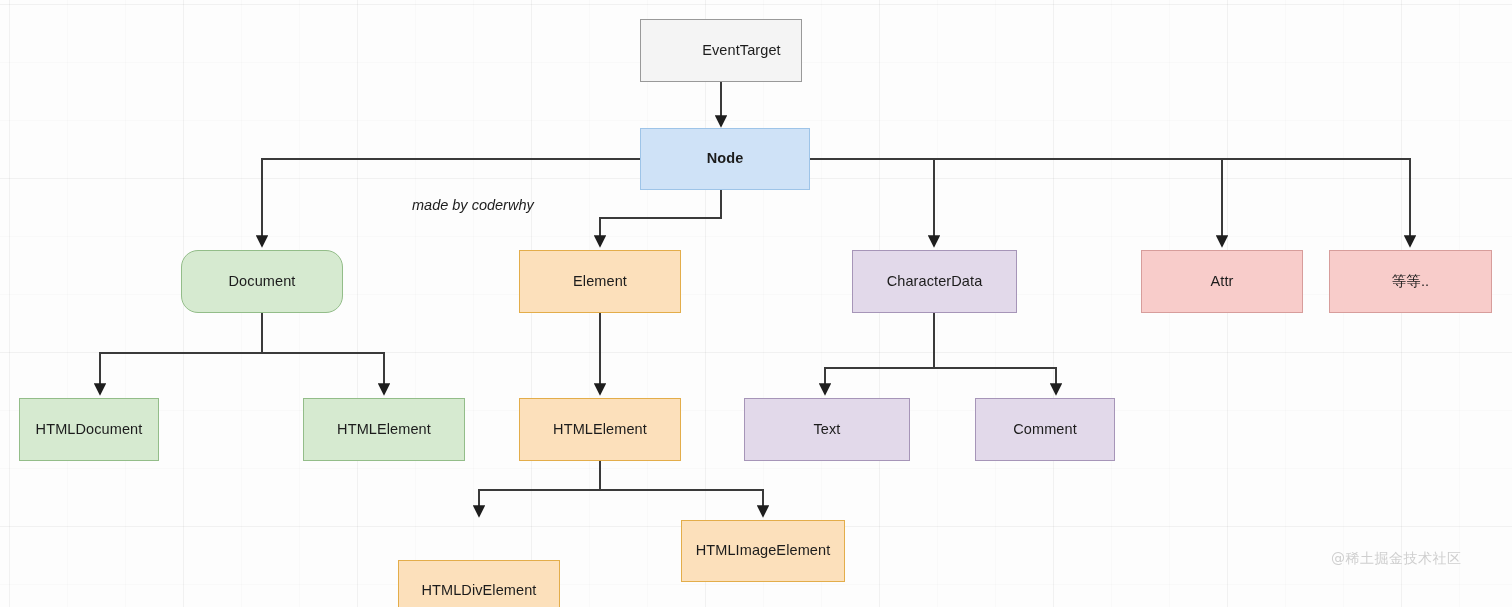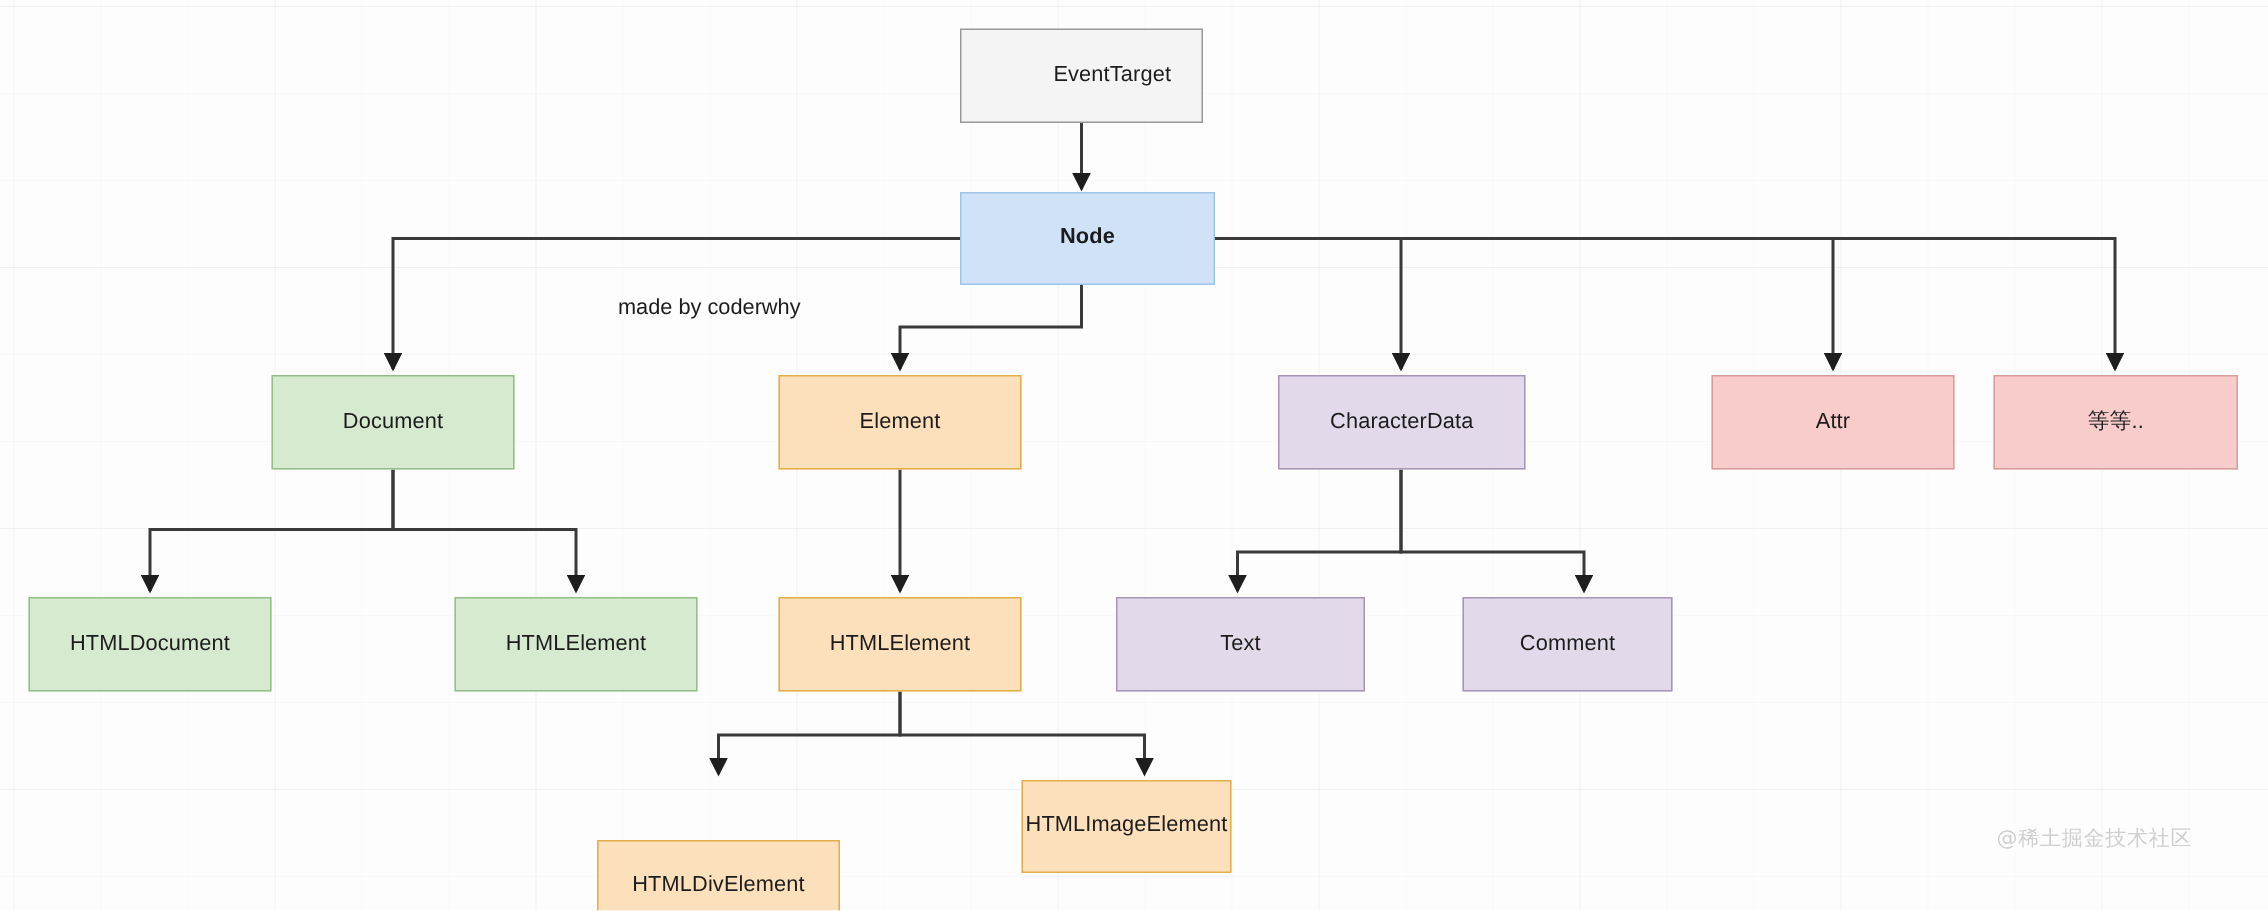--- a/index.html
+++ b/index.html
@@ -46,20 +46,21 @@
     color: #1c1c1c;
     letter-spacing: 0.1px;
     text-align: center;
     line-height: 1.2;
   }
   .annot {
     position: absolute;
     font-size: 14.5px;
     color: #1c1c1c;
     white-space: nowrap;
+    font-style: italic;
   }
   .watermark {
     position: absolute;
     font-size: 14px;
     color: #cfcfcf;
     white-space: nowrap;
     letter-spacing: 0.5px;
     font-family: "DejaVu Sans", sans-serif;
   }
 </style>
@@ -100,30 +101,30 @@
 
       <path d="M 600 461 L 600 490 L 479 490 L 479 516"></path>
 
       <path d="M 600 461 L 600 490 L 763 490 L 763 516"></path>
     </g>
   </svg>
 
   <div id="nodes-layer">
       <div class="node-box" style="left: 640px; top: 19px; width: 162px; height: 63px; background: rgb(244, 244, 244); border-color: rgb(153, 153, 153); padding-left: 41px;">EventTarget</div>
       <div class="node-box" style="left: 640px; top: 128px; width: 170px; height: 62px; background: rgb(207, 226, 247); border-color: rgb(158, 196, 232); font-weight: bold;">Node</div>
-      <div class="node-box" style="left: 181px; top: 250px; width: 162px; height: 63px; background: rgb(214, 234, 208); border-color: rgb(147, 189, 137);">Document</div>
+      <div class="node-box" style="left: 181px; top: 250px; width: 162px; height: 63px; background: rgb(214, 234, 208); border-color: rgb(147, 189, 137); border-radius: 17px;">Document</div>
       <div class="node-box" style="left: 519px; top: 250px; width: 162px; height: 63px; background: rgb(252, 224, 187); border-color: rgb(227, 173, 74);">Element</div>
       <div class="node-box" style="left: 852px; top: 250px; width: 165px; height: 63px; background: rgb(226, 217, 234); border-color: rgb(166, 149, 184);">CharacterData</div>
       <div class="node-box" style="left: 1141px; top: 250px; width: 162px; height: 63px; background: rgb(248, 204, 202); border-color: rgb(215, 157, 155);">Attr</div>
       <div class="node-box" style="left: 1329px; top: 250px; width: 163px; height: 63px; background: rgb(248, 204, 202); border-color: rgb(215, 157, 155);">等等..</div>
-      <div class="node-box" style="left: 19px; top: 398px; width: 162px; height: 63px; background: rgb(214, 234, 208); border-color: rgb(147, 189, 137);">HTMLDocument</div>
+      <div class="node-box" style="left: 19px; top: 398px; width: 140px; height: 63px; background: rgb(214, 234, 208); border-color: rgb(147, 189, 137);">HTMLDocument</div>
       <div class="node-box" style="left: 303px; top: 398px; width: 162px; height: 63px; background: rgb(214, 234, 208); border-color: rgb(147, 189, 137);">HTMLElement</div>
       <div class="node-box" style="left: 519px; top: 398px; width: 162px; height: 63px; background: rgb(252, 224, 187); border-color: rgb(227, 173, 74);">HTMLElement</div>
       <div class="node-box" style="left: 744px; top: 398px; width: 166px; height: 63px; background: rgb(226, 217, 234); border-color: rgb(166, 149, 184);">Text</div>
       <div class="node-box" style="left: 975px; top: 398px; width: 140px; height: 63px; background: rgb(226, 217, 234); border-color: rgb(166, 149, 184);">Comment</div>
       <div class="node-box" style="left: 398px; top: 520px; width: 162px; height: 62px; background: rgb(252, 224, 187); border-color: rgb(227, 173, 74); margin-top: 40px;">HTMLDivElement</div>
-      <div class="node-box" style="left: 681px; top: 520px; width: 140px; height: 62px; background: rgb(252, 224, 187); border-color: rgb(227, 173, 74);">HTMLImageElement</div>
+      <div class="node-box" style="left: 681px; top: 520px; width: 164px; height: 62px; background: rgb(252, 224, 187); border-color: rgb(227, 173, 74);">HTMLImageElement</div>
     </div>
 
   <div class="annot" style="left: 412px; top: 197px;">made by coderwhy</div>
   <div class="watermark" style="left: 1331px; top: 550px;">@稀土掘金技术社区</div>
 
 </div>
 
 </body></html>

